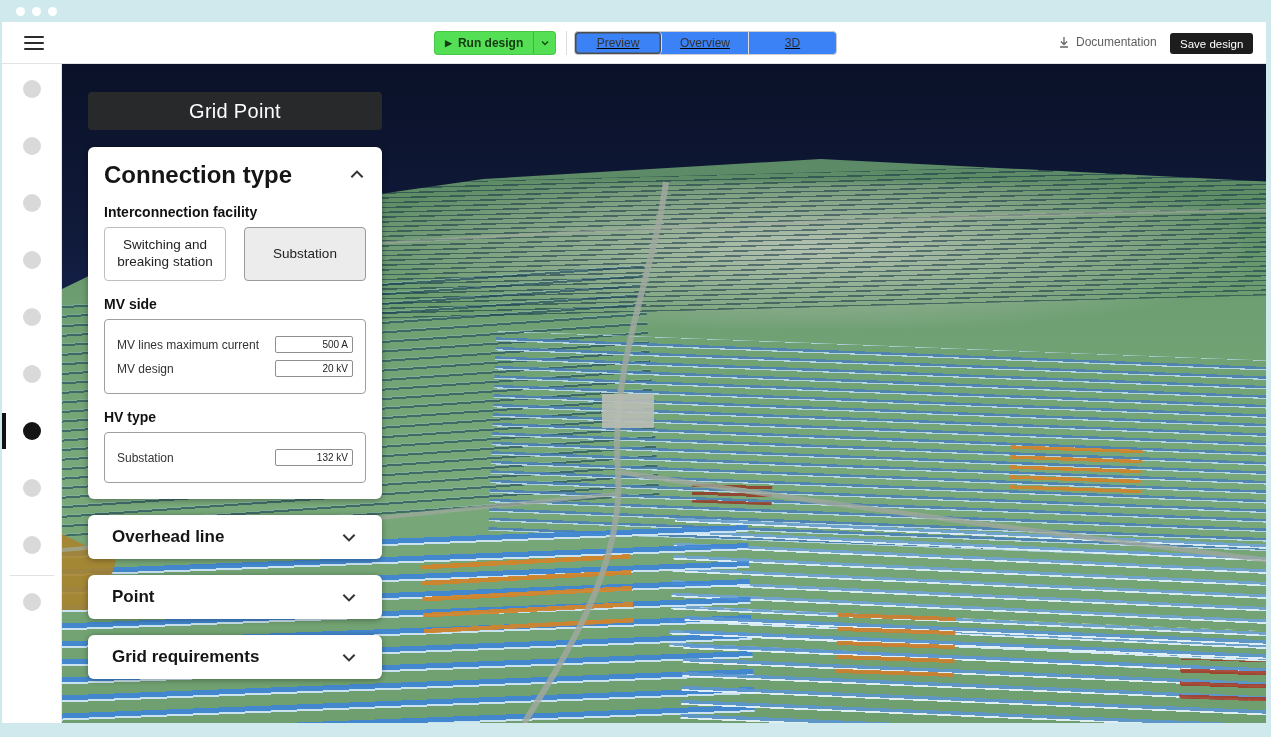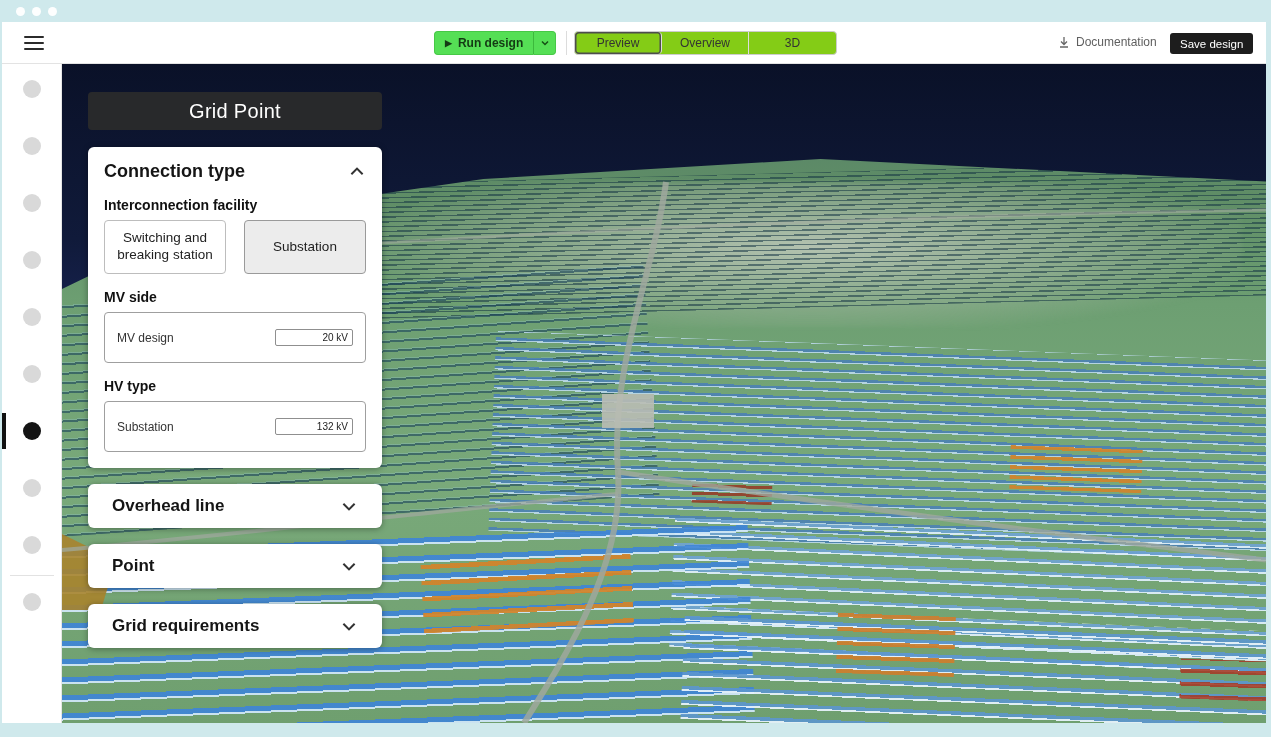--- a/index.html
+++ b/index.html
@@ -15,21 +15,21 @@
   .hamburger { position:absolute; left:22px; top:14px; width:20px; height:14px; display:flex; flex-direction:column; justify-content:space-between; cursor:pointer; }
   .hamburger span { display:block; height:2px; background:#2b2b2b; border-radius:1px; }
 
   .run-group { position:absolute; left:432px; top:9px; height:24px; display:flex; }
   .run-main { display:flex; align-items:center; gap:6px; padding:0 10px; background:#55df55; border:1px solid #46c846; border-right:none; border-radius:4px 0 0 4px; font-size:12px; font-weight:700; color:#143a14; cursor:pointer; }
   .run-play { font-size:9px; color:#143a14; }
   .run-caret { width:23px; display:flex; align-items:center; justify-content:center; background:#55df55; border:1px solid #46c846; border-left:1px solid #3cb93c; border-radius:0 4px 4px 0; cursor:pointer; }
 
   .toolbar-sep { position:absolute; left:564px; top:9px; width:1px; height:24px; background:#dcdcdc; }
 
-  .segmented { position:absolute; left:572px; top:9px; height:24px; display:flex; border:1px solid #cccccc; border-radius:4px; background:#84cc16; overflow:hidden; }
+  .segmented { position:absolute; left:572px; top:9px; height:24px; display:flex; border:1px solid #cccccc; border-radius:4px; background:#3b82f6; overflow:hidden;text-decoration:underline; }
   .segment { width:87px; display:flex; align-items:center; justify-content:center; font-size:12px; color:#333333; border-right:1px solid #dddddd; cursor:pointer; }
   .segment:last-child { border-right:none; }
   .segment.selected { box-shadow:inset 0 0 0 1.5px #4d4d4d; border-radius:4px; font-weight:400; }
 
   .doc-link { position:absolute; left:1056px; top:13px; display:flex; align-items:center; gap:6px; font-size:12px; color:#5f5f5f; cursor:pointer; }
   .save-btn { position:absolute; left:1168px; top:11px; height:21px; padding:0 10px; display:flex; align-items:center; background:#1d1d1d; color:#ffffff; font-size:11.5px; border-radius:3px; cursor:pointer; }
 
   
   .sidebar { position:absolute; left:2px; top:64px; width:60px; height:659px; background:#ffffff; border-right:1px solid #e6e6e6; }
   .step { position:absolute; left:21px; width:18px; height:18px; border-radius:50%; background:#d9d9d9; cursor:pointer; }
@@ -77,21 +77,21 @@
     background:linear-gradient(180deg,#0a1128 0%, #101a3a 70%, #17224e 100%);
     clip-path:polygon(0 0, 100% 0, 100% 47%, 63% 38%, 35% 46%, 12% 62%, 0 90%); }
   .roads { position:absolute; left:0; top:0; }
 
   
   .grid-panel { position:absolute; left:26px; top:28px; width:294px; z-index:10; }
   .panel-header { height:38px; background:rgba(43,43,43,.93); border-radius:4px; display:flex; align-items:center; justify-content:center;
     color:#ffffff; font-size:20px; letter-spacing:.3px; }
   .card { margin-top:17px; background:#ffffff; border-radius:6px; box-shadow:0 1px 6px rgba(0,0,0,.35); padding:14px 16px 16px; }
   .card-head { display:flex; align-items:center; justify-content:space-between; cursor:pointer; }
-  .card-title { font-size:18px; font-weight:700; color:#151515; }
+  .card-title { font-size:24px; font-weight:700; color:#151515; }
   .mini-label { font-size:14px; font-weight:700; color:#111111; margin:15px 0 7px; }
   .facility-row { display:flex; gap:18px; }
   .facility-btn { flex:1; min-height:54px; background:#ffffff; border:1px solid #bdbdbd; border-radius:4px;
     font-family:"Liberation Sans", sans-serif; font-size:13.5px; color:#222222; line-height:1.25; text-align:center; padding:6px 8px; cursor:pointer; }
   .facility-btn.selected { background:#ececec; border:1px solid #9a9a9a; }
   .group-box { border:1px solid #9f9f9f; border-radius:4px; padding:9px 12px; }
   .field-row { display:flex; justify-content:space-between; align-items:center; margin:7px 0; }
   .field-label { font-size:12px; color:#333333; }
   .field-input { width:78px; height:17px; border:1px solid #8f8f8f; border-radius:2px; background:#ffffff;
     font-family:"Liberation Sans", sans-serif; font-size:10px; text-align:right; padding:0 4px; color:#222222; }
@@ -200,20 +200,24 @@
 
         <div class="mini-label">Interconnection facility</div>
         <div class="facility-row">
           <button class="facility-btn">Switching and breaking station</button>
           <button class="facility-btn selected">Substation</button>
         </div>
 
         <div class="mini-label">MV side</div>
         <div class="group-box">
           <div class="field-row">
+            <span class="field-label">MV lines maximum current</span>
+            <input class="field-input" value="500 A" style="">
+          </div>
+          <div class="field-row">
             <span class="field-label">MV design</span>
             <input class="field-input" value="20 kV" style="">
           </div>
         </div>
 
         <div class="mini-label">HV type</div>
         <div class="group-box">
           <div class="field-row">
             <span class="field-label">Substation</span>
             <input class="field-input" value="132 kV" style="">

